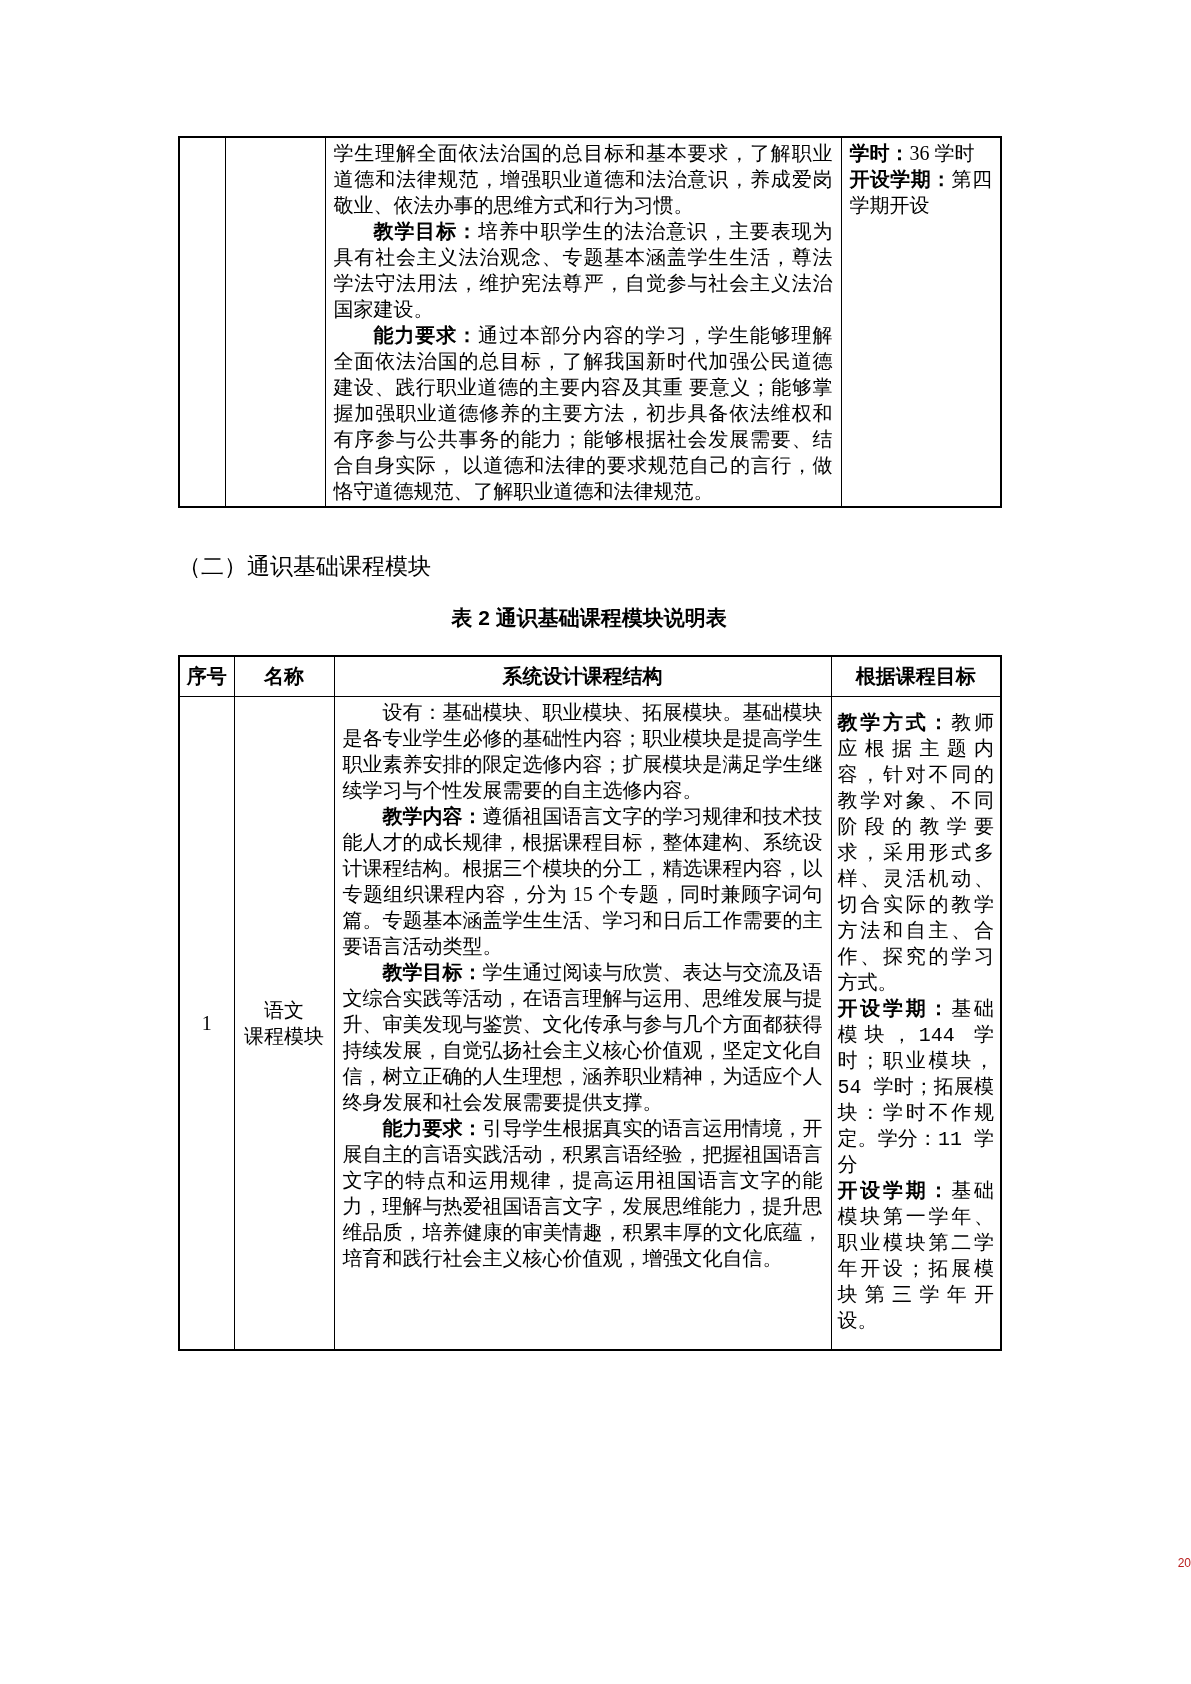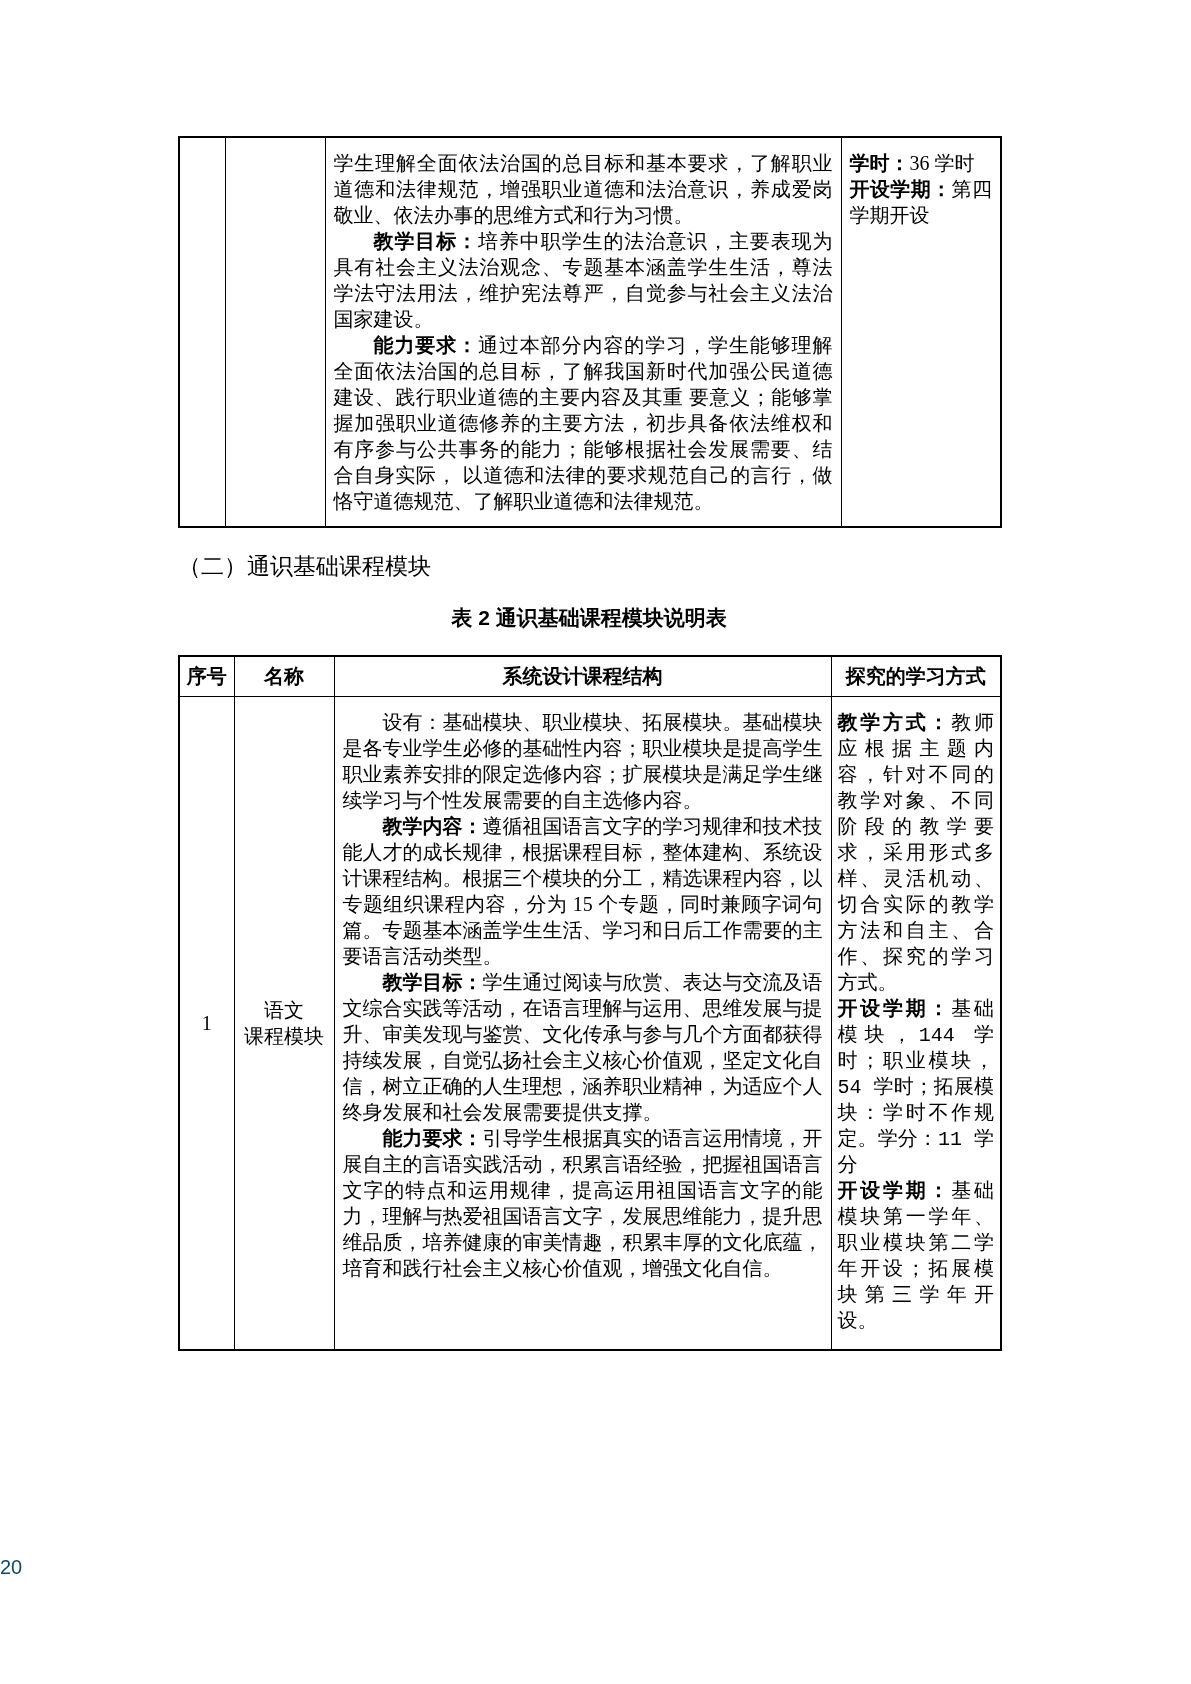--- a/index.html
+++ b/index.html
@@ -12,21 +12,21 @@
     overflow:hidden;
   }
   table.tbl{
     position:absolute;left:178px;
     border-collapse:collapse;table-layout:fixed;
     border:2px solid #000;
   }
   .tbl td,.tbl th{
     border:1px solid #000;
     vertical-align:top;
-    padding:12px 8px;
+    padding:2px 8px;
     font-size:20px;line-height:26px;
   }
   .tbl th{
     font-weight:bold;text-align:center;vertical-align:middle;
     padding:4px 2px;
     margin-top:24px;
   }
   p.body{margin:0;text-align:justify;}
   p.ind{text-indent:2em;}
   .lbl{font-weight:bold;}
@@ -38,23 +38,23 @@
     font-weight:normal;font-size:23px;color:#000;
   }
   .caption{
     position:absolute;left:178px;top:604px;width:822px;
     text-align:center;
     font-family:"Liberation Sans","DejaVu Sans",sans-serif;
     font-weight:bold;font-size:21px;color:#000;
   }
   .page-number{
     position:absolute;left:0;top:1556px;width:1191px;
-    text-align:left;
+    text-align:right;
     font-family:"Liberation Sans","DejaVu Sans",sans-serif;
-    font-size:20px;color:#0c4a6e;
+    font-size:12px;color:#b91c1c;
   }
   .first-gap{margin-top:38px;}
 </style>
 </head>
 <body>
 
 <div class="page">
 
   <table class="tbl" style="top:136px;width:822px;">
     <colgroup>
@@ -89,21 +89,21 @@
       <col style="width:55px">
         <col style="width:100px">
         <col style="width:497px">
         <col style="width:170px">
     </colgroup>
     <tbody>
         <tr style="height:40px;">
       <th>序号</th>
       <th>名称</th>
       <th>系统设计课程结构</th>
-      <th>探究的学习方式</th>
+      <th>根据课程目标</th>
     </tr>
     <tr>
       <td class="center-cell">1</td>
       <td class="center-cell">
         <p class="body" style="text-align:center;">语文</p>
         <p class="body" style="text-align:center;">课程模块</p>
       </td>
       <td>
         <p class="body ind first-gap"><span>设有：基础模块、职业模块、拓展模块。基础模块是各专业学生必修的基础性内容；职业模块是提高学生职业素养安排的限定选修内容；扩展模块是满足学生继续学习与个性发展需要的自主选修内容。</span></p>
         <p class="body ind"><span class="lbl">教学内容：</span><span>遵循祖国语言文字的学习规律和技术技能人才的成长规律，根据课程目标，整体建构、系统设计课程结构。根据三个模块的分工，精选课程内容，以专题组织课程内容，分为 15 个专题，同时兼顾字词句篇。专题基本涵盖学生生活、学习和日后工作需要的主要语言活动类型。</span></p>

